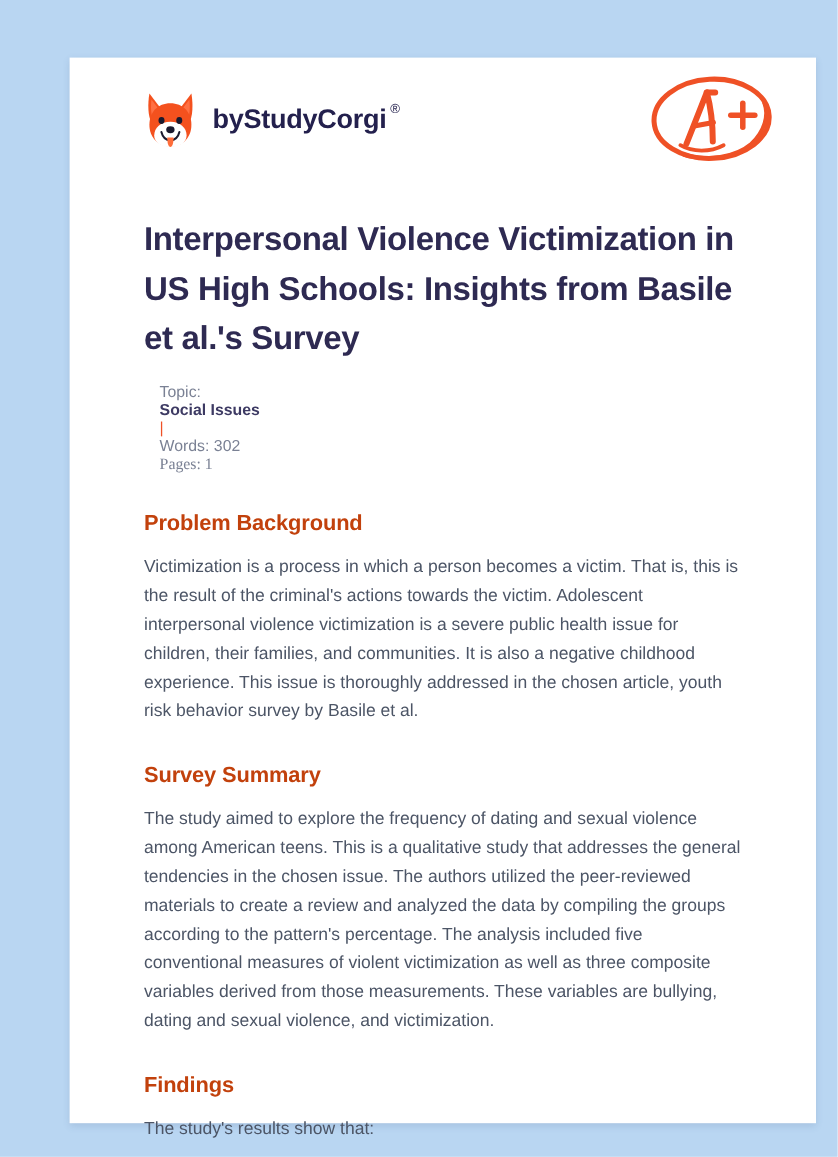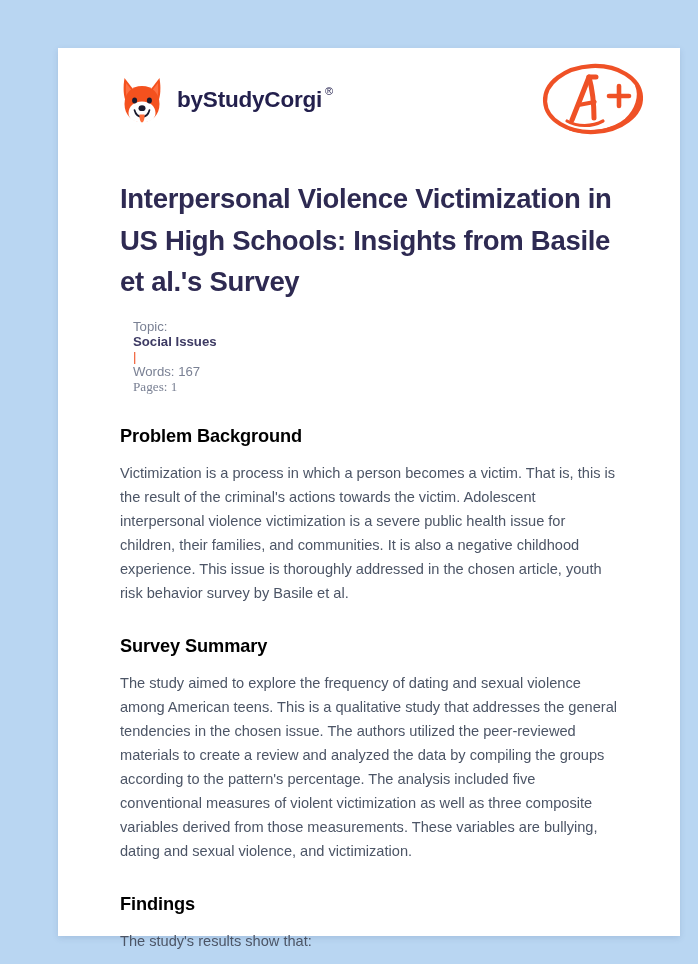--- a/index.html
+++ b/index.html
@@ -114,21 +114,21 @@
     color: #ef5126;
     margin: 0 13px;
     font-weight: normal;
   }
   .meta-words { color: #7a8194; }
   .meta-pages { color: #7a8194; margin-left: 12px; font-family: Liberation Serif, serif; }
 
   h2.section-heading {
     font-size: 18.2px;
     font-weight: bold;
-    color: #000000;
+    color: #c2410c;
     letter-spacing: -0.1px;
     margin-top: 31px;
     margin-bottom: 0;
   }
 
   p.body-text {
     font-size: 14.6px;
     line-height: 24px;
     color: #4c5566;
     margin-top: 14px;
@@ -193,21 +193,21 @@
     </div>
 
     <div class="doc-body">
 
       <h1 class="doc-title">Interpersonal Violence Victimization in US High Schools: Insights from Basile et al.'s Survey</h1>
 
       <div class="meta-line">
         <span class="meta-label">Topic:</span>
         <span class="meta-topic-value">Social Issues</span>
         <span class="meta-sep">|</span>
-        <span class="meta-words">Words: 167</span>
+        <span class="meta-words">Words: 302</span>
         <span class="meta-pages">Pages: 1</span>
       </div>
 
       <h2 class="section-heading">Problem Background</h2>
       <p class="body-text">Victimization is a process in which a person becomes a victim. That is, this is the result of the criminal's actions towards the victim. Adolescent interpersonal violence victimization is a severe public health issue for children, their families, and communities. It is also a negative childhood experience. This issue is thoroughly addressed in the chosen article, youth risk behavior survey by Basile et al.</p>
 
       <h2 class="section-heading">Survey Summary</h2>
       <p class="body-text">The study aimed to explore the frequency of dating and sexual violence among American teens. This is a qualitative study that addresses the general tendencies in the chosen issue. The authors utilized the peer-reviewed materials to create a review and analyzed the data by compiling the groups according to the pattern's percentage. The analysis included five conventional measures of violent victimization as well as three composite variables derived from those measurements. These variables are bullying, dating and sexual violence, and victimization.</p>
 
       <h2 class="section-heading">Findings</h2>

